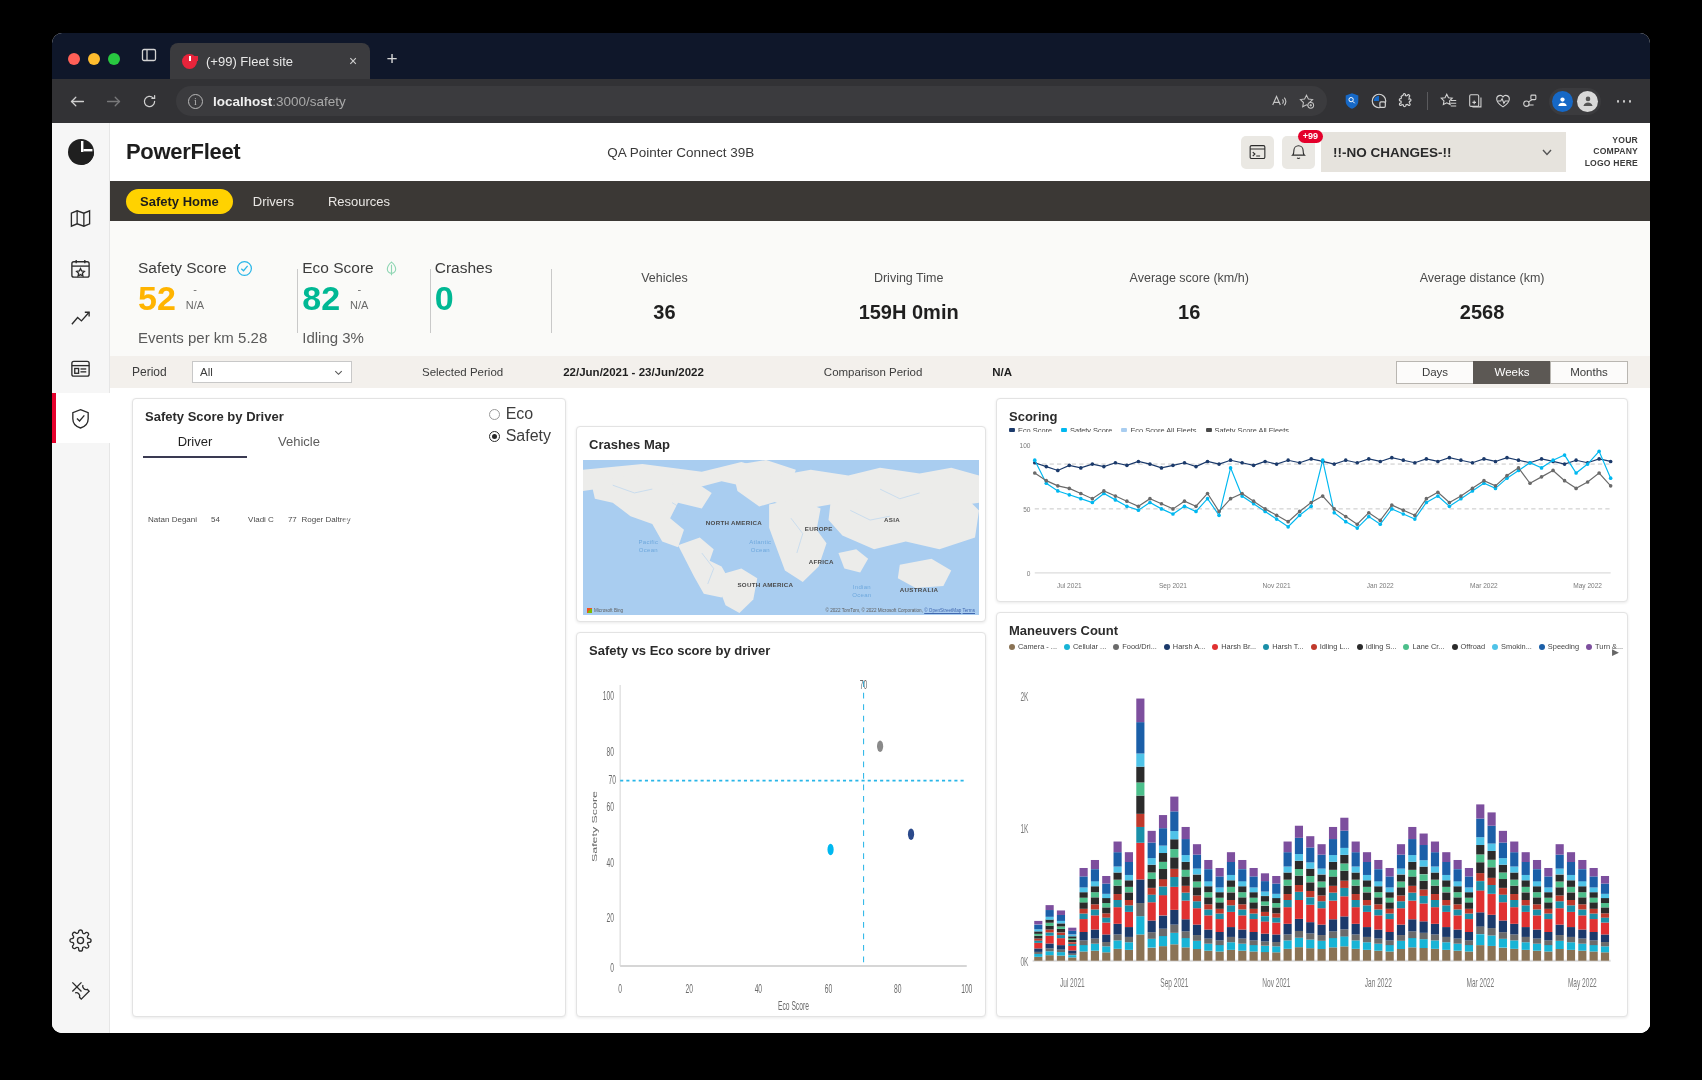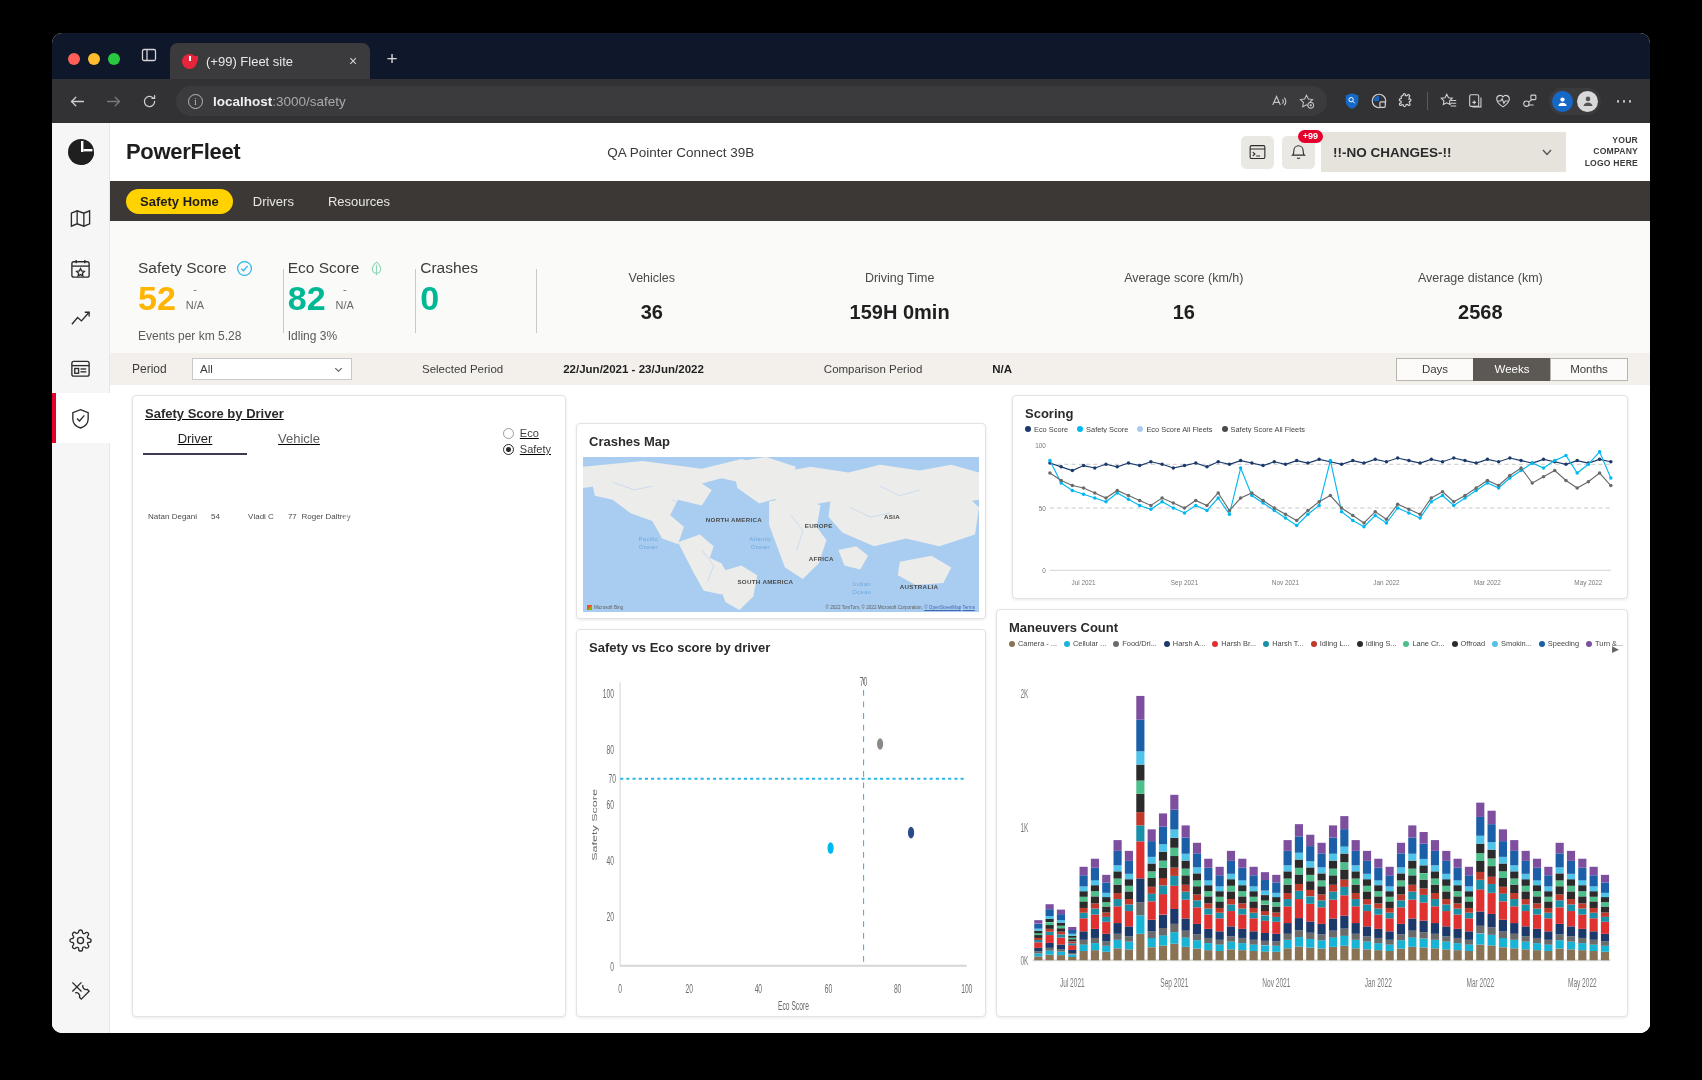--- a/index.html
+++ b/index.html
@@ -88,21 +88,21 @@
   .kpiband{background:#fafaf8;padding:38px 24px 10px 24px;display:flex;align-items:flex-start;}
   .kpi-left{display:flex;}
   .kpi{padding:0 30px 0 4px;position:relative;min-width:120px;}
   .kpi-sep{width:1px;background:#c9c9c9;height:64px;align-self:flex-start;margin-top:10px;}
   .kpi-title{display:flex;align-items:center;gap:9px;font-size:15.5px;color:#3c3c3c;}
   .kpi-title svg{width:17px;height:17px;}
   .kpi-row{display:flex;align-items:flex-end;gap:10px;margin-top:4px;}
   .kpi-val{font-size:34px;font-weight:700;line-height:1;}
   .kpi-val.amber{color:#ffb400;} .kpi-val.teal{color:#00b894;} .kpi-val.green{color:#00b894;}
   .kpi-delta{font-size:11px;color:#6a6a6a;text-align:center;line-height:1.4;padding-bottom:2px;}
-  .kpi-sub{font-size:12px;color:#5a5a5a;margin-top:14px;}
+  .kpi-sub{font-size:15px;color:#5a5a5a;margin-top:14px;}
   .kpi-right{display:flex;flex:1;justify-content:space-around;padding-top:12px;}
   .stat{text-align:center;margin-left:8px;}
   .stat-l{font-size:12.5px;color:#4a4a4a;}
   .stat-v{font-size:20px;font-weight:700;color:#1f1f1f;margin-top:16px;}
 
   
   .periodbar{height:32px;background:#f3f0ec;display:flex;align-items:center;padding:0 22px;font-size:12px;color:#3d3d3d;gap:0;}
   .pb-label{width:60px;}
   .pb-select{width:160px;height:22px;background:#fff;border:1px solid #c8c8c8;display:flex;align-items:center;justify-content:space-between;padding:0 7px;font-size:11.5px;}
   .pb-select svg{width:11px;height:11px;color:#555;}
@@ -118,26 +118,26 @@
   
   .dash{flex:1;background:#fff;display:flex;gap:10px;padding:10px 22px 16px 22px;min-height:0;}
   .card{background:#fff;border:1px solid #e3e3e3;border-radius:4px;box-shadow:0 1px 3px rgba(0,0,0,.09);}
   .card-title{font-size:13px;font-weight:700;color:#2b2b2b;padding:10px 12px 4px 12px;}
   .col-left{width:434px;display:flex;flex-direction:column;}
   .col-mid{width:410px;display:flex;flex-direction:column;gap:10px;}
   .col-right{flex:1;display:flex;flex-direction:column;gap:10px;min-width:0;}
 
   
   .sbd{flex:1;display:flex;flex-direction:column;position:relative;}
-  .sbd-head{display:flex;align-items:flex-end;justify-content:space-between;text-decoration:underline;}
+  .sbd-head{display:flex;align-items:flex-start;justify-content:space-between;}
   .tabs2{display:flex;padding:6px 0 0 10px;gap:0;}
   .tab2{width:104px;text-align:center;font-size:13px;color:#5c5c5c;padding-bottom:7px;}
   .tab2.active{color:#1f1f1f;border-bottom:2.5px solid #3a3a52;}
   .radios{padding:6px 14px 0 0;display:flex;flex-direction:column;gap:4px;}
-  .radio{display:flex;align-items:center;gap:6px;font-size:11px;color:#3d3d3d;}
+  .radio{display:flex;align-items:center;gap:6px;font-size:16px;color:#3d3d3d;}
   .rk{width:11px;height:11px;border-radius:50%;border:1.3px solid #9a9a9a;background:#fff;position:relative;}
   .rk.on{border-color:#2a2a2a;}
   .rk.on::after{content:"";position:absolute;inset:2px;border-radius:50%;background:#2a2a2a;}
   .hbars{flex:1;padding:22px 10px 14px 10px;display:flex;flex-direction:row;justify-content:flex-start;}
   .hbar-row{display:flex;align-items:center;height:78px;}
   .hbar-name{width:62px;text-align:right;font-size:8px;color:#4b4b4b;padding-right:8px;}
   .hbar-track{flex:1;display:flex;align-items:center;}
   .hbar-fill{height:78px;background:#00b8f0;}
   .hbar-val{font-size:8px;color:#4b4b4b;padding-left:6px;}
   .hbar-val.inside{color:#fff;margin-left:-22px;}
@@ -152,21 +152,21 @@
   .map-credit a{color:#4168b0;text-decoration:underline;}
   .map-ms{position:absolute;left:4px;bottom:2px;font-size:4.6px;color:#5d5d5d;display:flex;align-items:center;gap:2px;}
   .ms-sq{width:5px;height:5px;background:linear-gradient(135deg,#f25022 50%,#7fba00 50%);}
 
   
   .scattercard{flex:1;display:flex;flex-direction:column;}
   .scatter{flex:1;position:relative;margin:4px 10px 6px 6px;}
   .scatter svg{width:100%;height:100%;}
 
   
-  .scorecard{flex:0 0 auto;height:204px;display:flex;flex-direction:column;margin-left:16px;}
+  .scorecard{flex:0 0 auto;height:204px;display:flex;flex-direction:column;}
   .legend{display:flex;align-items:center;gap:9px;padding:0 0 0 12px;flex-wrap:nowrap;overflow:hidden;}
   .lg{display:flex;align-items:center;gap:3px;font-size:7.4px;color:#444;white-space:nowrap;}
   .lg .sw{width:6px;height:6px;border-radius:50%;flex:0 0 auto;}
   .plot{flex:1;position:relative;margin:2px 10px 4px 6px;}
   .plot svg{width:100%;height:100%;}
 
   
   .mancard{flex:1;display:flex;flex-direction:column;min-height:0;position:relative;}
   .man-legend{display:flex;align-items:center;gap:7px;padding:0 18px 0 12px;overflow:hidden;}
   .legend-arrow{position:absolute;right:8px;top:34px;font-size:9px;color:#666;}

